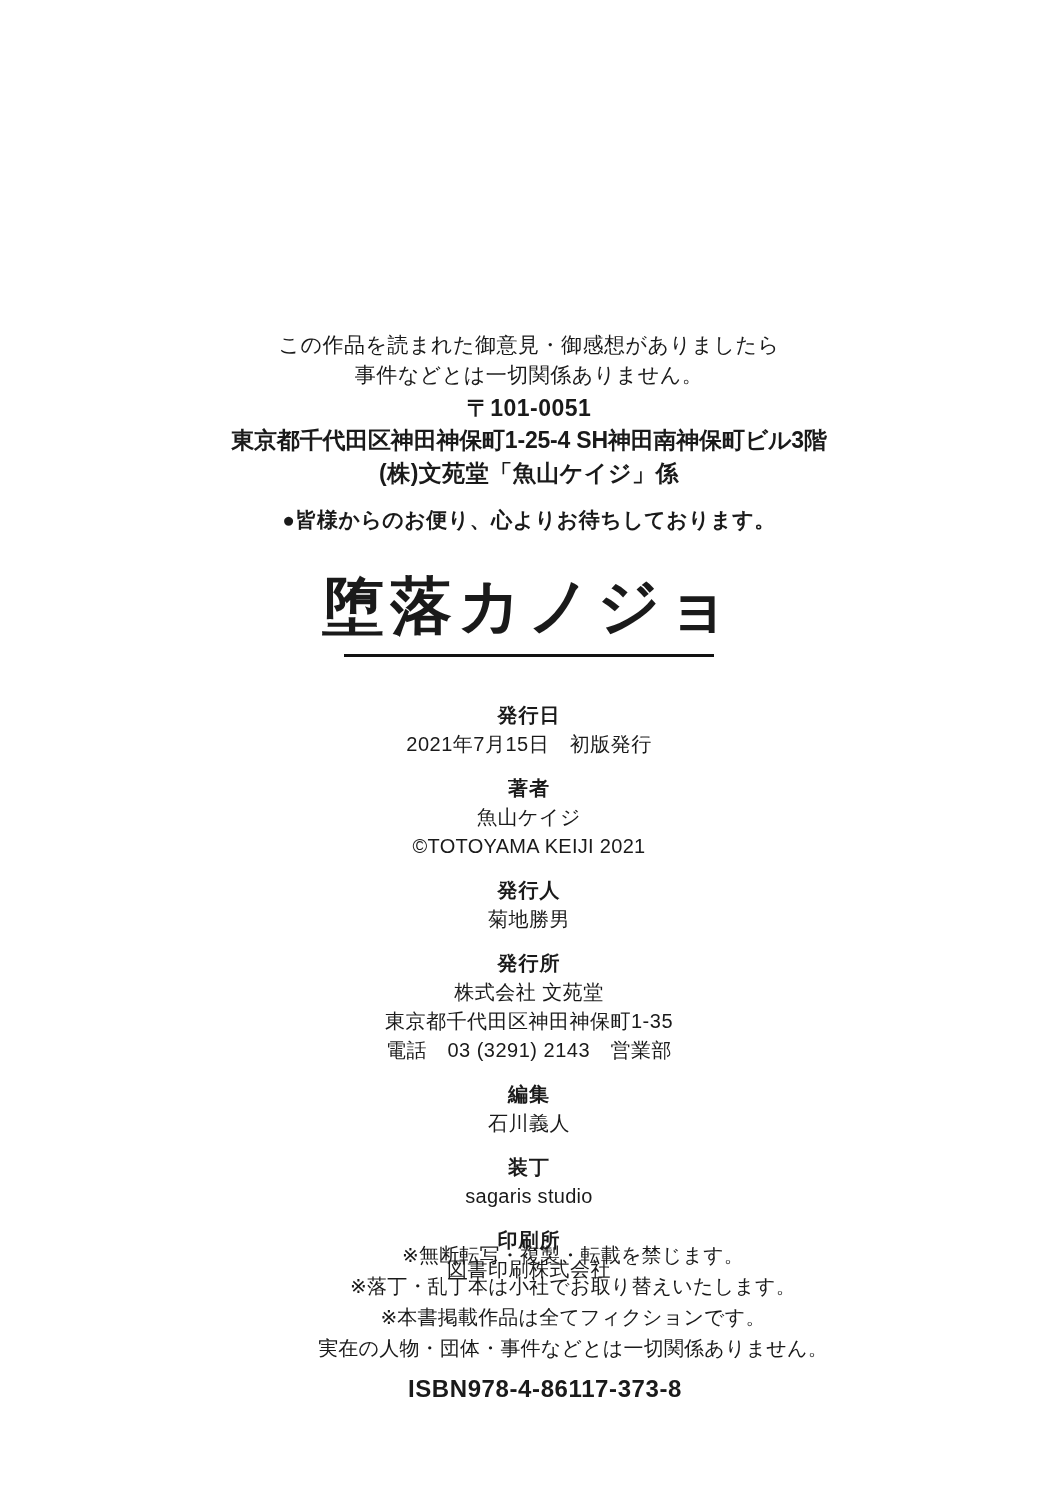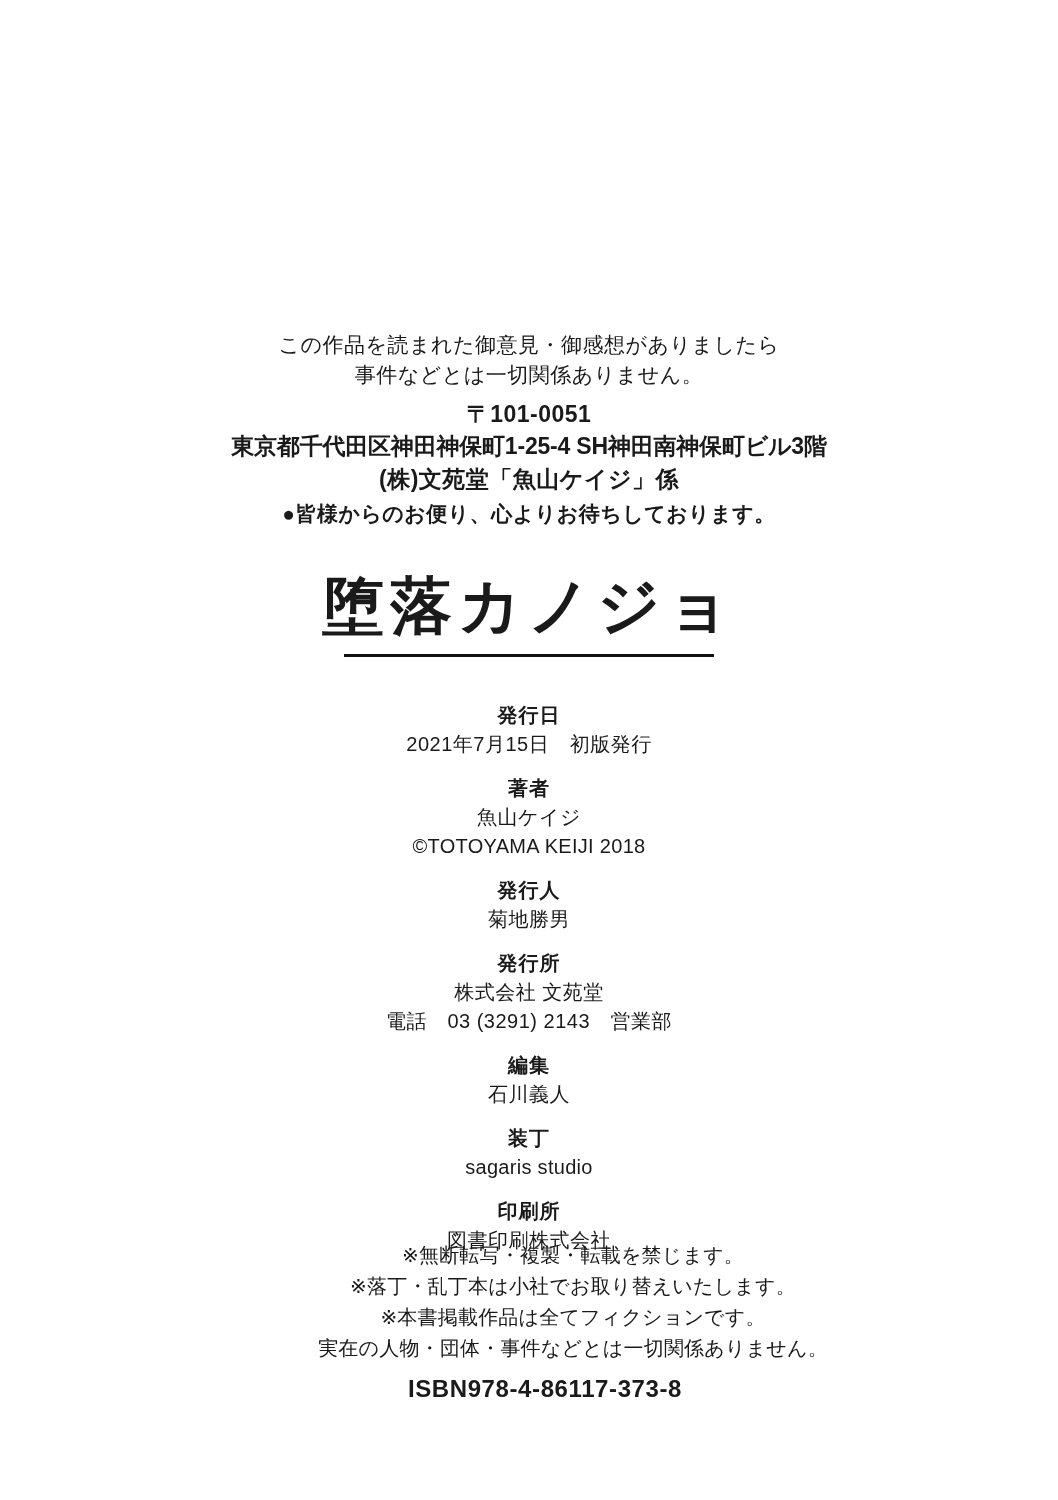--- a/index.html
+++ b/index.html
@@ -33,35 +33,36 @@
   }
   .notice .ln {
     display: block;
     font-size: 21px;
     letter-spacing: 0.5px;
   }
   .notice .ln.zip {
     font-size: 23px;
     font-weight: bold;
     letter-spacing: 0.5px;
-    margin-top: 8px;
+    margin-top: 2px;
   }
   .notice .ln.addr {
     font-size: 23px;
     font-weight: bold;
     letter-spacing: -0.2px;
   }
   .notice .ln.dept {
     font-size: 23px;
     font-weight: bold;
   }
   .notice .ln.last {
     font-size: 21px;
     font-weight: bold;
-    margin-top: 3px;
+    margin-top: 16px;
+    font-family: Liberation Serif, serif;
   }
 
   
   .title-wrap {
     position: absolute;
     top: 572px;
     left: 0;
     width: 100%;
     text-align: center;
   }
@@ -159,31 +160,32 @@
   <section class="colophon">
 
     <div class="col-block">
       <div class="col-head">発行日</div>
       <div class="col-line">2021年7月15日　初版発行</div>
     </div>
 
     <div class="col-block">
       <div class="col-head">著者</div>
       <div class="col-line">魚山ケイジ</div>
-      <div class="col-line mono">©TOTOYAMA KEIJI 2018</div>
+      <div class="col-line mono">©TOTOYAMA KEIJI 2021</div>
     </div>
 
     <div class="col-block">
       <div class="col-head">発行人</div>
       <div class="col-line">菊地勝男</div>
     </div>
 
     <div class="col-block">
       <div class="col-head">発行所</div>
       <div class="col-line">株式会社 文苑堂</div>
+      <div class="col-line">東京都千代田区神田神保町1-35</div>
       <div class="col-line">電話　03 (3291) 2143　営業部</div>
     </div>
 
     <div class="col-block">
       <div class="col-head">編集</div>
       <div class="col-line">石川義人</div>
     </div>
 
     <div class="col-block">
       <div class="col-head">装丁</div>

